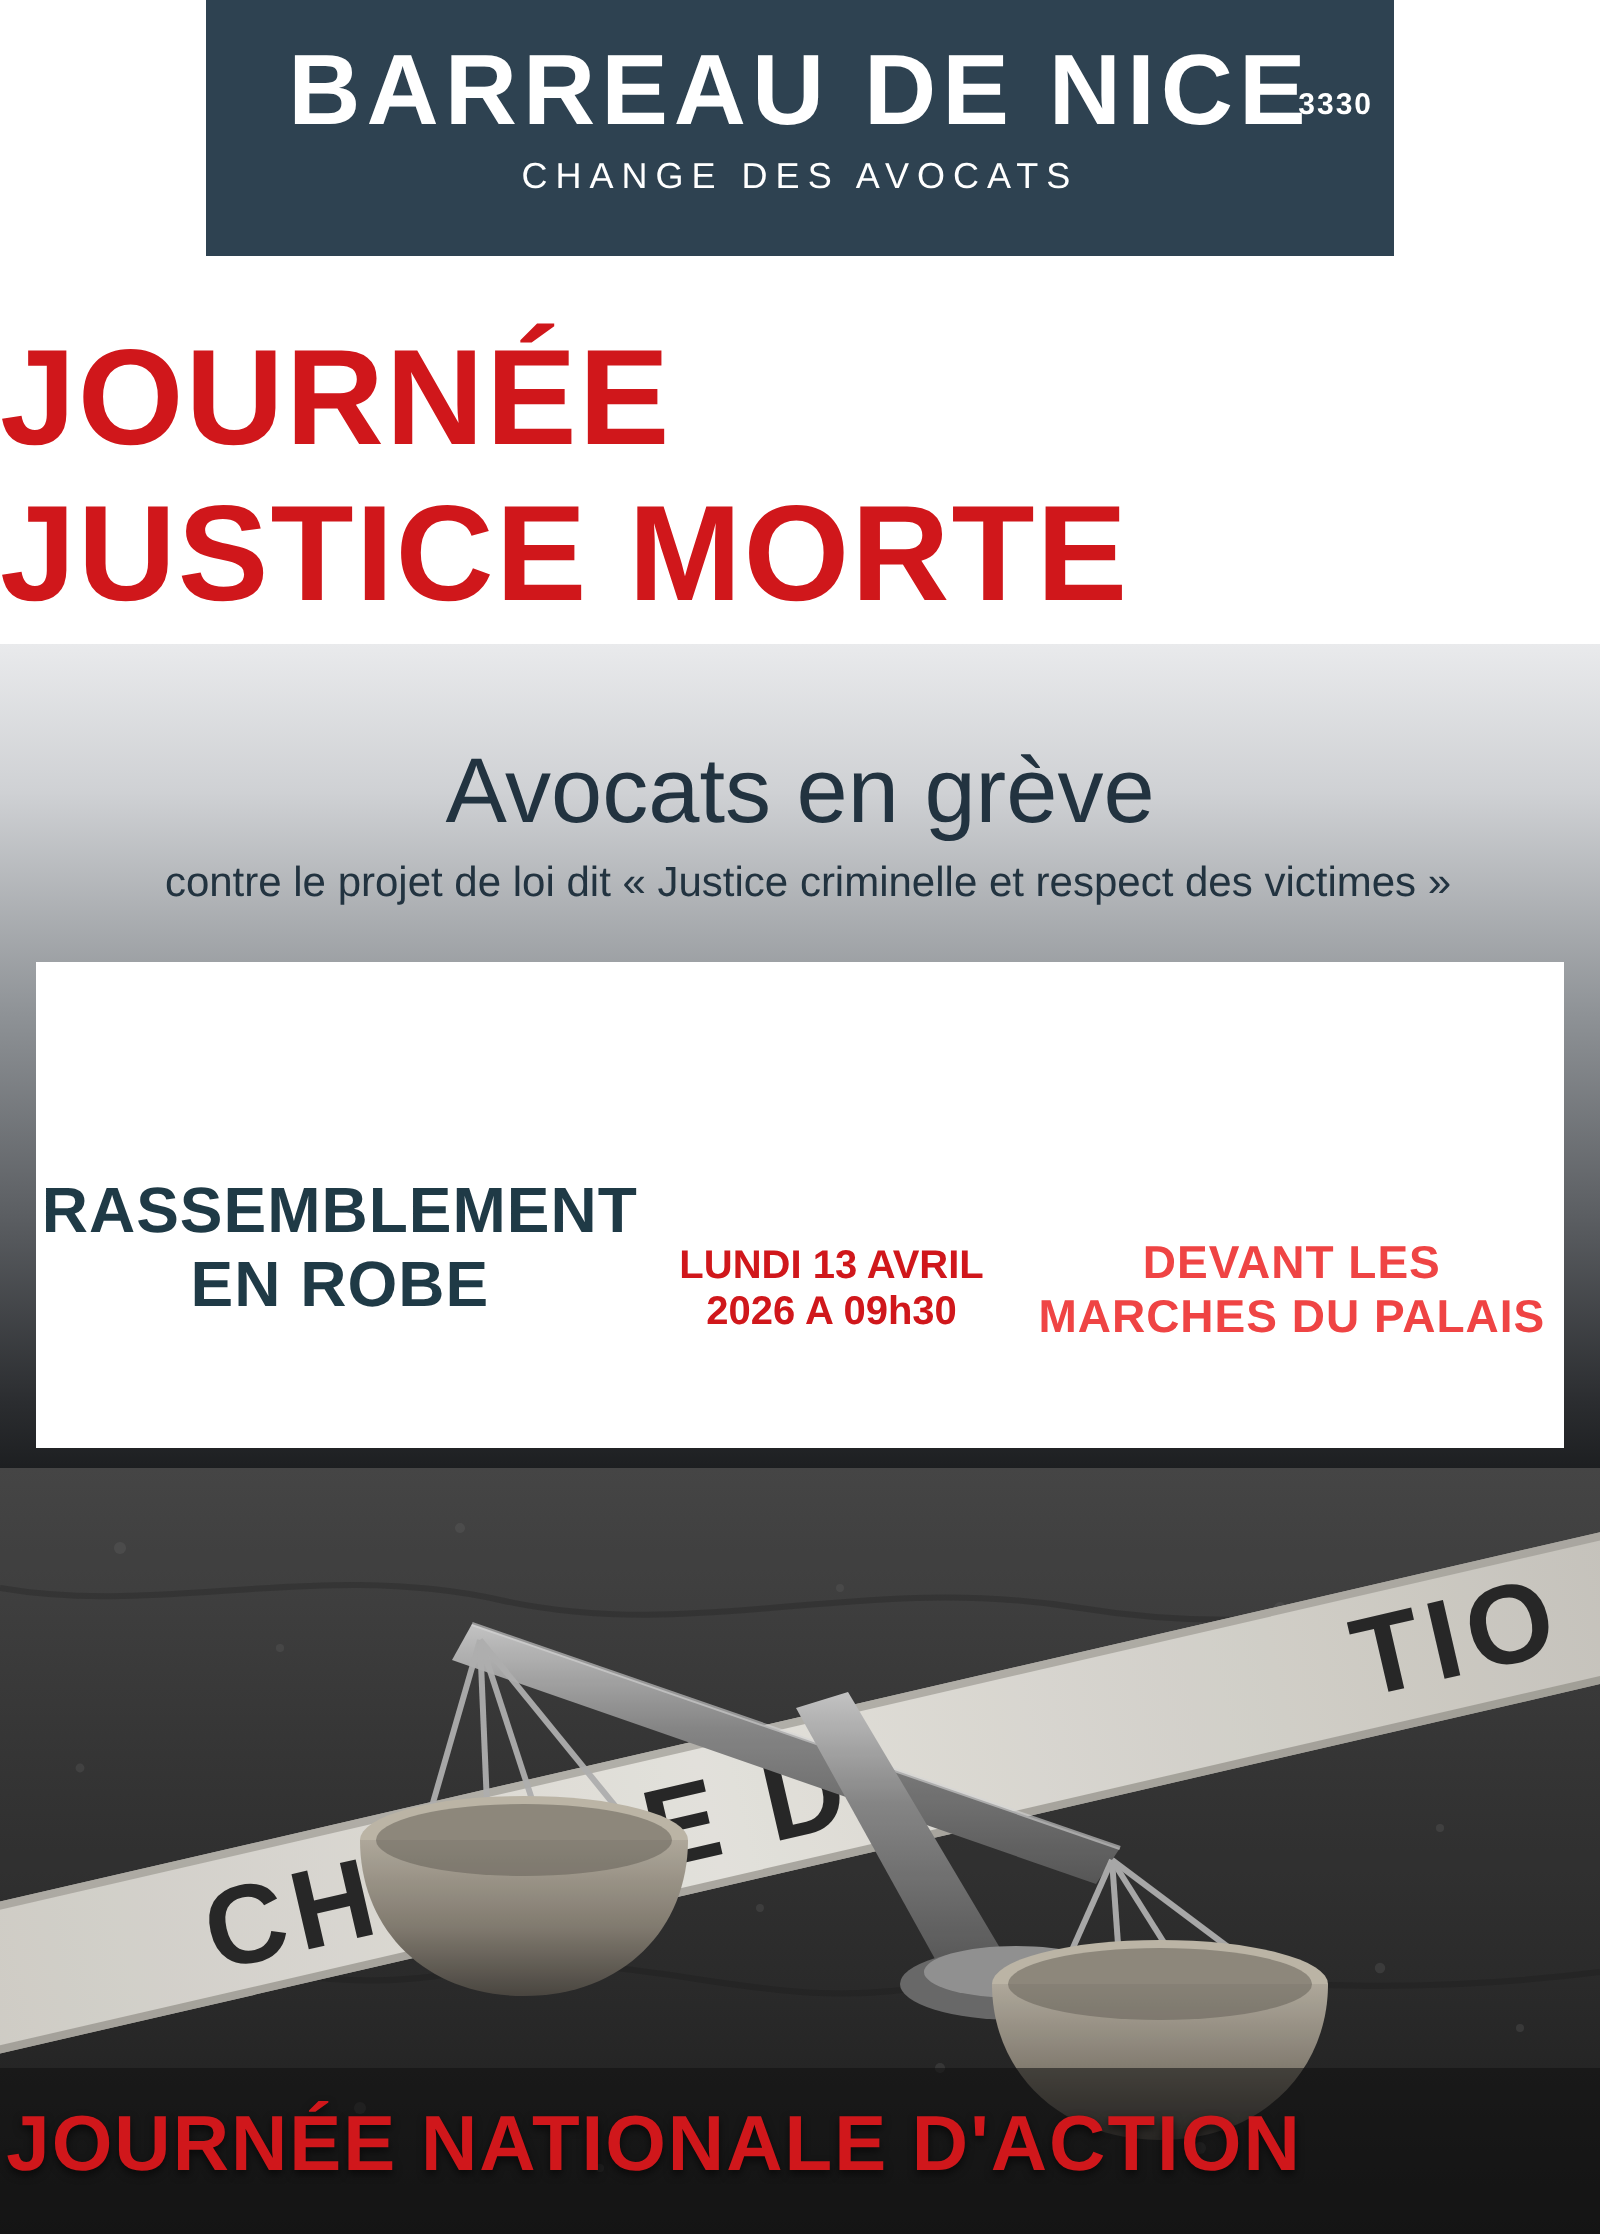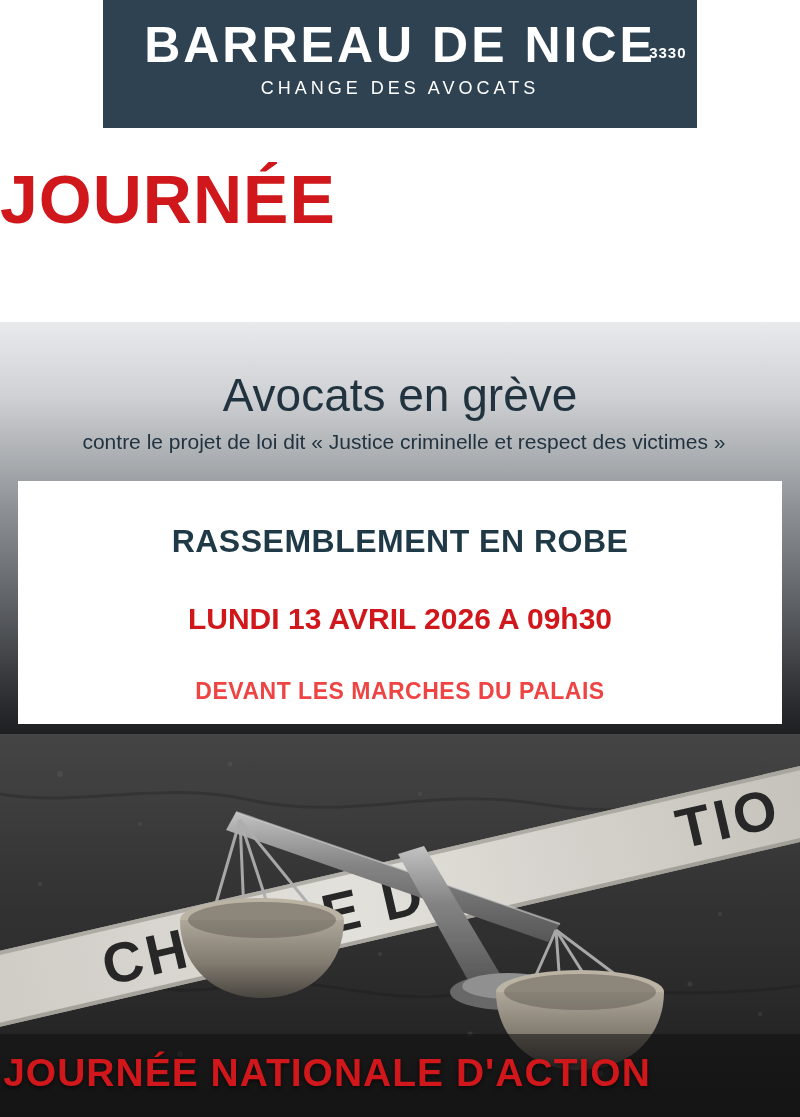--- a/index.html
+++ b/index.html
@@ -120,38 +120,38 @@
   
   .info-box {
     position: absolute;
     top: 481px;
     left: 18px;
     width: 764px;
     height: 243px;
     background: #ffffff;
     box-sizing: border-box;
     display: flex;
-    flex-direction: column;
+    flex-direction: row;
     align-items: center;
     justify-content: flex-start;
     padding-top: 42px;
   }
   .info-title {
     color: #1f3a46;
     font-size: 32px;
     font-weight: bold;
     letter-spacing: 0.5px;
     text-align: center;
   }
   .info-date {
     margin-top: 42px;
     color: #d0171b;
-    font-size: 30px;
-    font-weight: bold;
-    text-align: right;
+    font-size: 20px;
+    font-weight: bold;
+    text-align: center;
   }
   .info-place {
     margin-top: 42px;
     color: #ef4444;
     font-size: 23px;
     font-weight: bold;
     letter-spacing: 0.5px;
     text-align: center;
   }
 
@@ -190,20 +190,21 @@
   <div class="logo-block">
     <div class="logo-title">
       <span>BARREAU DE NICE</span>
       <span class="logo-year">3330</span>
     </div>
     <div class="logo-sub">CHANGE DES AVOCATS</div>
   </div>
 
   <div class="headline">
     <div>JOURNÉE</div>
+    <div>JUSTICE MORTE</div>
   </div>
 
   <div class="mid-band"></div>
 
   <div class="subline">Avocats en grève</div>
   <div class="subline2">contre le projet de loi dit « Justice criminelle et respect des victimes »</div>
 
   <div class="info-box">
     <div class="info-title">RASSEMBLEMENT EN ROBE</div>
     <div class="info-date">LUNDI 13 AVRIL 2026 A 09h30</div>

